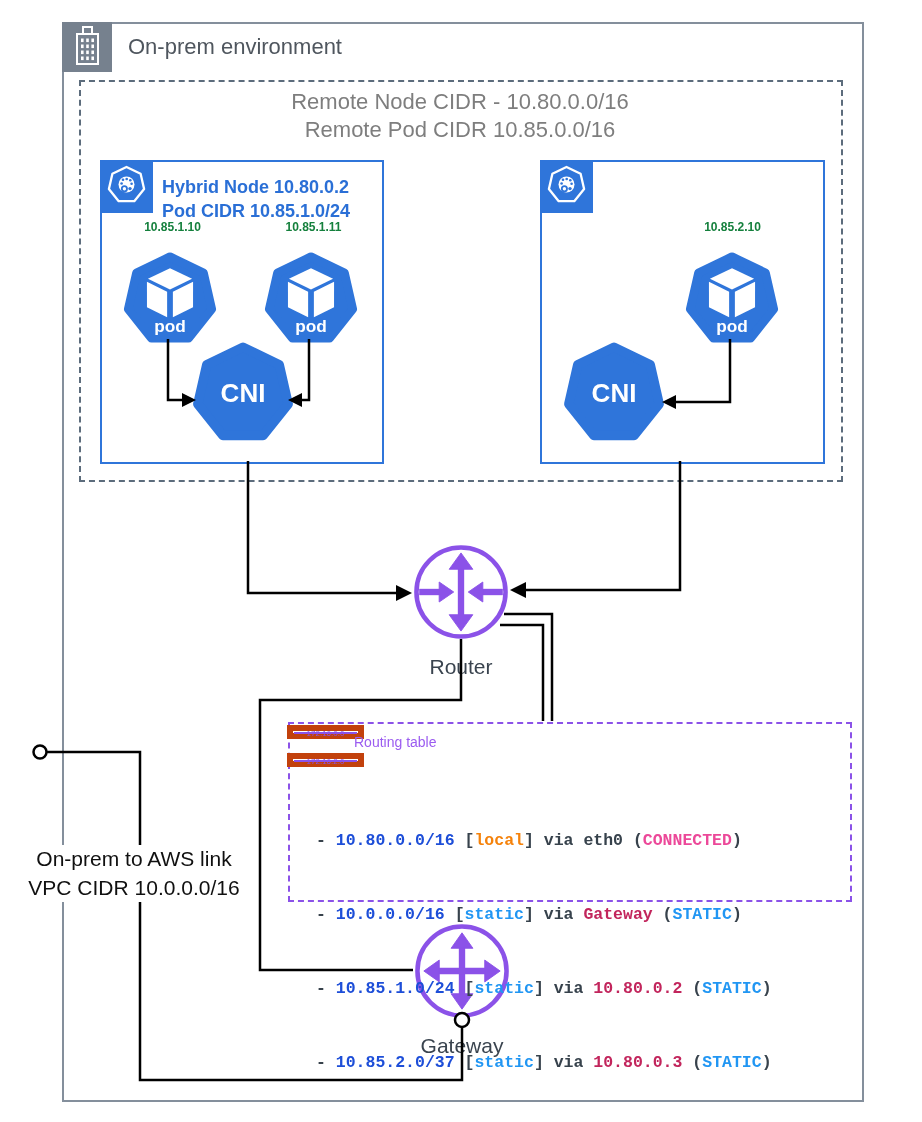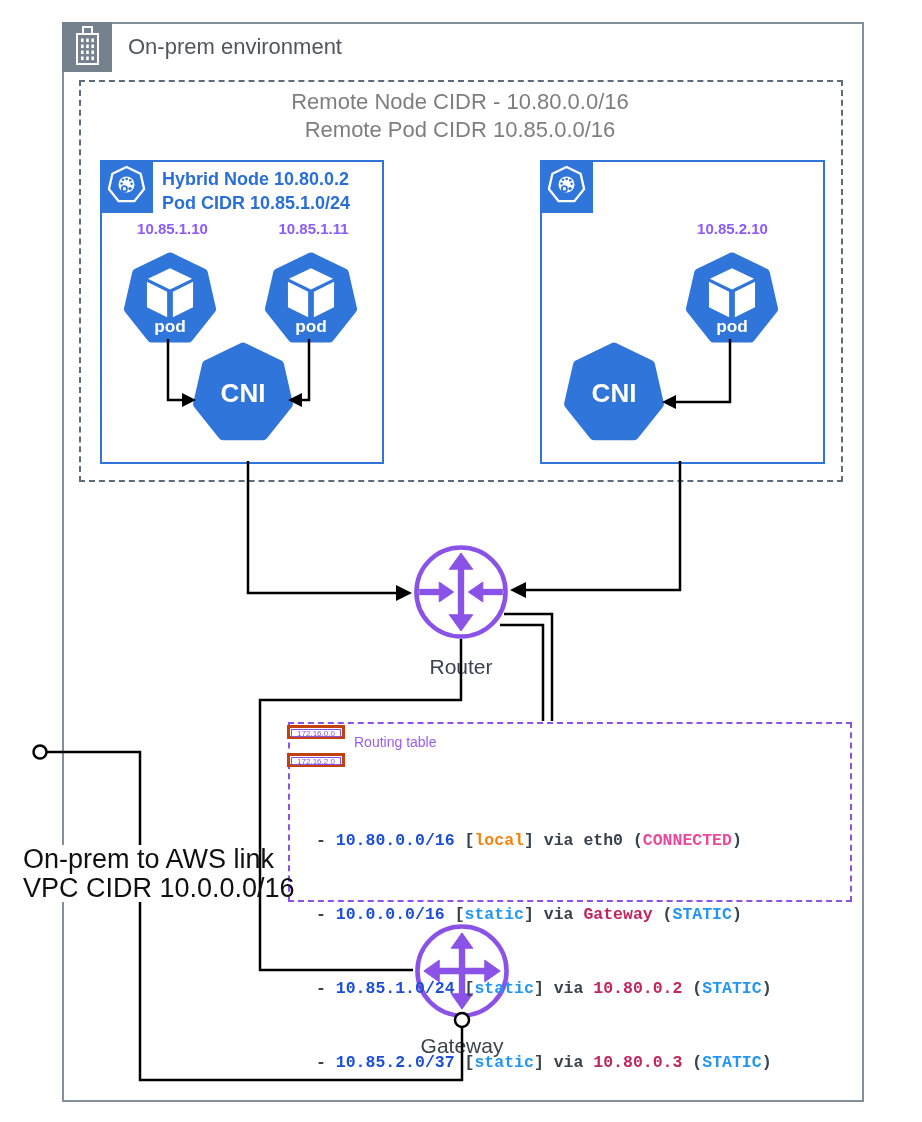--- a/index.html
+++ b/index.html
@@ -19,50 +19,50 @@
   .remote-box { left:79px; top:80px; width:760px; height:398px;
     border:2px dashed #5c6c7c; z-index:1; }
   .remote-titles { left:79px; top:88px; width:762px; text-align:center;
     font-size:22px; color:#7e7e7e; line-height:28px; z-index:2; }
 
   
   .node { border:2px solid #2f75da; background:#ffffff; z-index:2; }
   .node1 { left:100px; top:160px; width:280px; height:300px; }
   .node2 { left:540px; top:160px; width:281px; height:300px; }
   .node-icon { left:-2px; top:-2px; width:53px; height:53px; background:#2f75da; }
-  .node-title { left:60px; top:6px; font-size:18px; font-weight:bold;
+  .node-title { left:60px; top:14px; font-size:18px; font-weight:bold;
     color:#2a6fd6; line-height:23.5px; white-space:nowrap; }
-  .pod-ip { top:58px; width:125px; text-align:center; font-size:15px;
-    font-weight:bold; color:#8b5cf6; }
+  .pod-ip { top:58px; width:125px; text-align:center; font-size:12px;
+    font-weight:bold; color:#15803d; }
   .pod-svg { width:96px; height:96px; }
   .cni-svg { width:104px; height:104px; }
 
   
   .router-svg { left:411px; top:542px; width:100px; height:100px; z-index:3; }
   .gateway-svg { left:412px; top:921px; width:100px; height:100px; z-index:3; }
   .net-label { text-align:center; font-size:21px; color:#3a444f; z-index:3; }
   .router-label { left:401px; top:655px; width:120px; }
   .gateway-label { left:397px; top:1034px; width:130px; }
 
   
   .routing-table { left:288px; top:722px; width:560px; height:176px;
     border:2px dashed #8b52e8; background:#ffffff; z-index:4; }
   .rt-title { left:64px; top:10px; font-size:14px; color:#9b5cf0; }
-  .stack-box { left:-3px; width:58px; height:14px; background:#ffffff;
-    border:3px solid #c2410c; padding:1px; box-sizing:border-box; }
+  .stack-box { left:-3px; width:77px; height:14px; background:#ffffff;
+    border:6px solid #c2410c; padding:1px; box-sizing:border-box; }
   .stack-inner { border:1px solid #8b52e8; height:100%; display:flex;
     align-items:center; justify-content:center; font-size:8px; color:#8b52e8; }
   .routes { left:26px; top:56px; font-family:"Liberation Mono", monospace;
     font-weight:bold; font-size:16.5px; line-height:24.6px; white-space:pre; }
   .rt-dark { color:#37424c; }
   .rt-ip { color:#1d4ed8; }
 
   
   .link-label { left:23px; top:845px; width:222px; background:#ffffff;
-    text-align:center; font-size:27px; color:#101010; line-height:28.5px;
+    text-align:center; font-size:21px; color:#101010; line-height:28.5px;
     z-index:7; white-space:nowrap; }
 
   
   .overlay { left:0; top:0; width:922px; height:1122px; z-index:5;
     pointer-events:none; }
 </style>
 </head>
 <body>
 
 <div class="abs container"></div>

